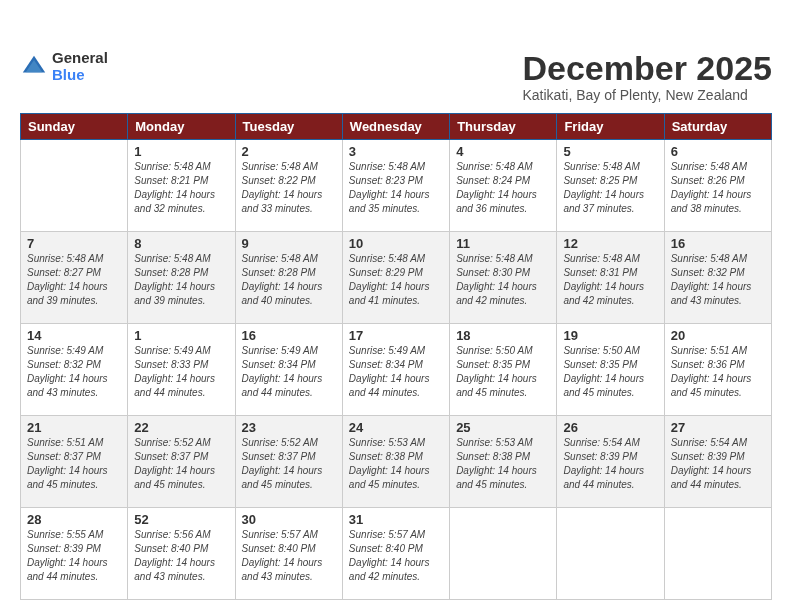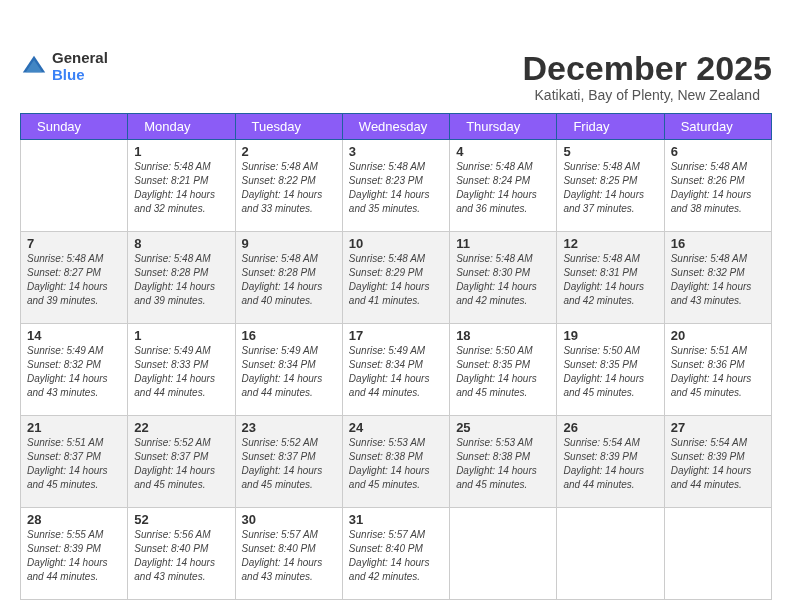--- a/index.html
+++ b/index.html
@@ -42,44 +42,44 @@
     .logo-blue {
       font-size: 15px;
       font-weight: bold;
       color: #3b82f6;
     }
     .logo-icon {
       width: 28px;
       height: 28px;
     }
     .title-section {
-      text-align: center;
+      text-align: left;
     }
     .month-title {
       font-size: 34px;
       font-weight: bold;
       color: #333;
       line-height: 1.1;
     }
     .subtitle {
       font-size: 14px;
       color: #555;
     }
     .calendar {
       width: 100%;
       border-collapse: collapse;
       flex: 1;
     }
     .calendar th {
-      background: #8b5cf6;
+      background: #7f1d1d;
       color: white;
       text-align: left;
-      padding: 5px 16px;
+      padding: 5px 7px;
       font-size: 13px;
-      font-weight: normal;
+      font-weight: bold;
       border: 1px solid #2060a0;
     }
     .calendar td {
       border: 1px solid #ccc;
       vertical-align: top;
       padding: 4px 6px;
       width: calc(100% / 7);
       background: #fff;
       height: 88px;
     }

